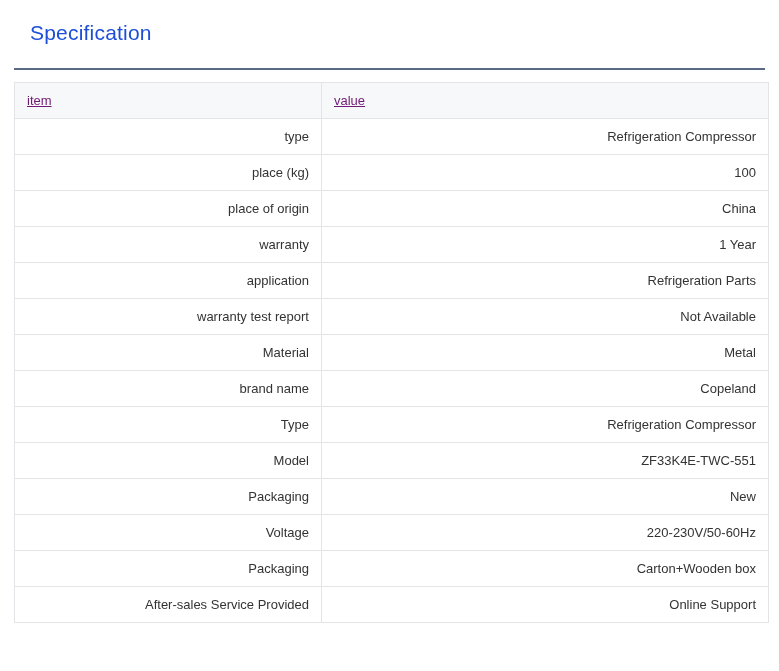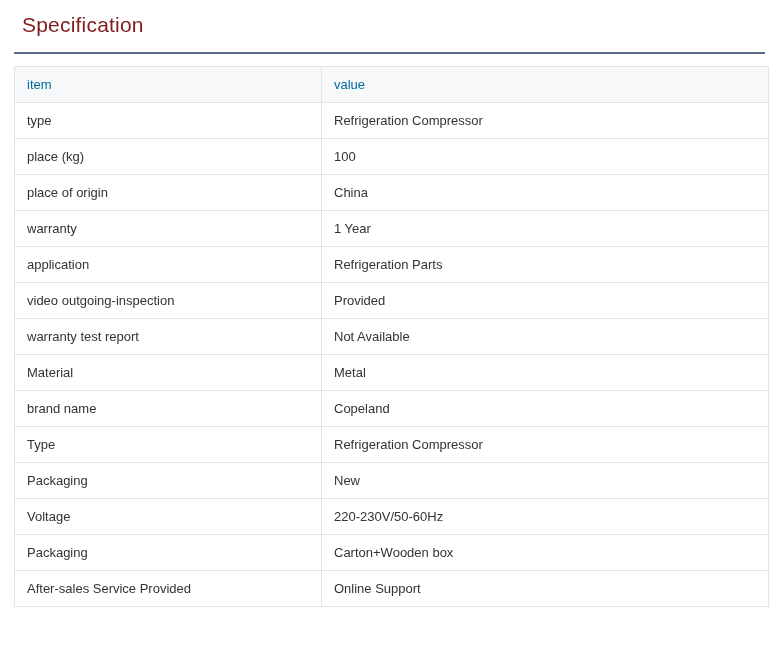--- a/index.html
+++ b/index.html
@@ -15,24 +15,24 @@
     overflow: hidden;
   }
   .page {
     width: 779px;
     box-sizing: border-box;
     padding: 0 12px;
   }
   .section-title {
     font-size: 21px;
     font-weight: 400;
-    color: #7f1d1d;
+    color: #1d4ed8;
     letter-spacing: 0.2px;
     padding: 8px 2px 10px 6px;
-    margin: 4px;
+    margin: 12px;
     line-height: 26px;
   }
   .title-rule {
     height: 2px;
     background: #5a6a85;
     margin: 0 2px 12px 2px;
   }
   table.spec {
     border-collapse: collapse;
     width: 755px;
@@ -48,27 +48,29 @@
     color: #333333;
     height: 14px;
     overflow: hidden;
     white-space: nowrap;
   }
   table.spec td.key {
     width: 282px;
   }
   table.spec tr.header td {
     background: #f7f8fa;
-    color: #0369a1;
+    color: #701a75;
+    text-decoration: underline;
   }
   table.spec tr.header td.key {
     background: #f7f8fa;
   }
   table.spec tr.alt td {
     background: #ffffff;
+    text-align: right;
   }
 </style>
 </head>
 <body>
 
 <div class="page">
   <h2 class="section-title">Specification</h2>
   <div class="title-rule"></div>
   <table class="spec">
     <tbody>
@@ -90,38 +92,38 @@
         </tr>
         <tr class="alt">
           <td class="key">warranty</td>
           <td class="val">1 Year</td>
         </tr>
         <tr class="alt">
           <td class="key">application</td>
           <td class="val">Refrigeration Parts</td>
         </tr>
         <tr class="alt">
-          <td class="key">video outgoing-inspection</td>
-          <td class="val">Provided</td>
-        </tr>
-        <tr class="alt">
           <td class="key">warranty test report</td>
           <td class="val">Not Available</td>
         </tr>
         <tr class="alt">
           <td class="key">Material</td>
           <td class="val">Metal</td>
         </tr>
         <tr class="alt">
           <td class="key">brand name</td>
           <td class="val">Copeland</td>
         </tr>
         <tr class="alt">
           <td class="key">Type</td>
           <td class="val">Refrigeration Compressor</td>
+        </tr>
+        <tr class="alt">
+          <td class="key">Model</td>
+          <td class="val">ZF33K4E-TWC-551</td>
         </tr>
         <tr class="alt">
           <td class="key">Packaging</td>
           <td class="val">New</td>
         </tr>
         <tr class="alt">
           <td class="key">Voltage</td>
           <td class="val">220-230V/50-60Hz</td>
         </tr>
         <tr class="alt">

